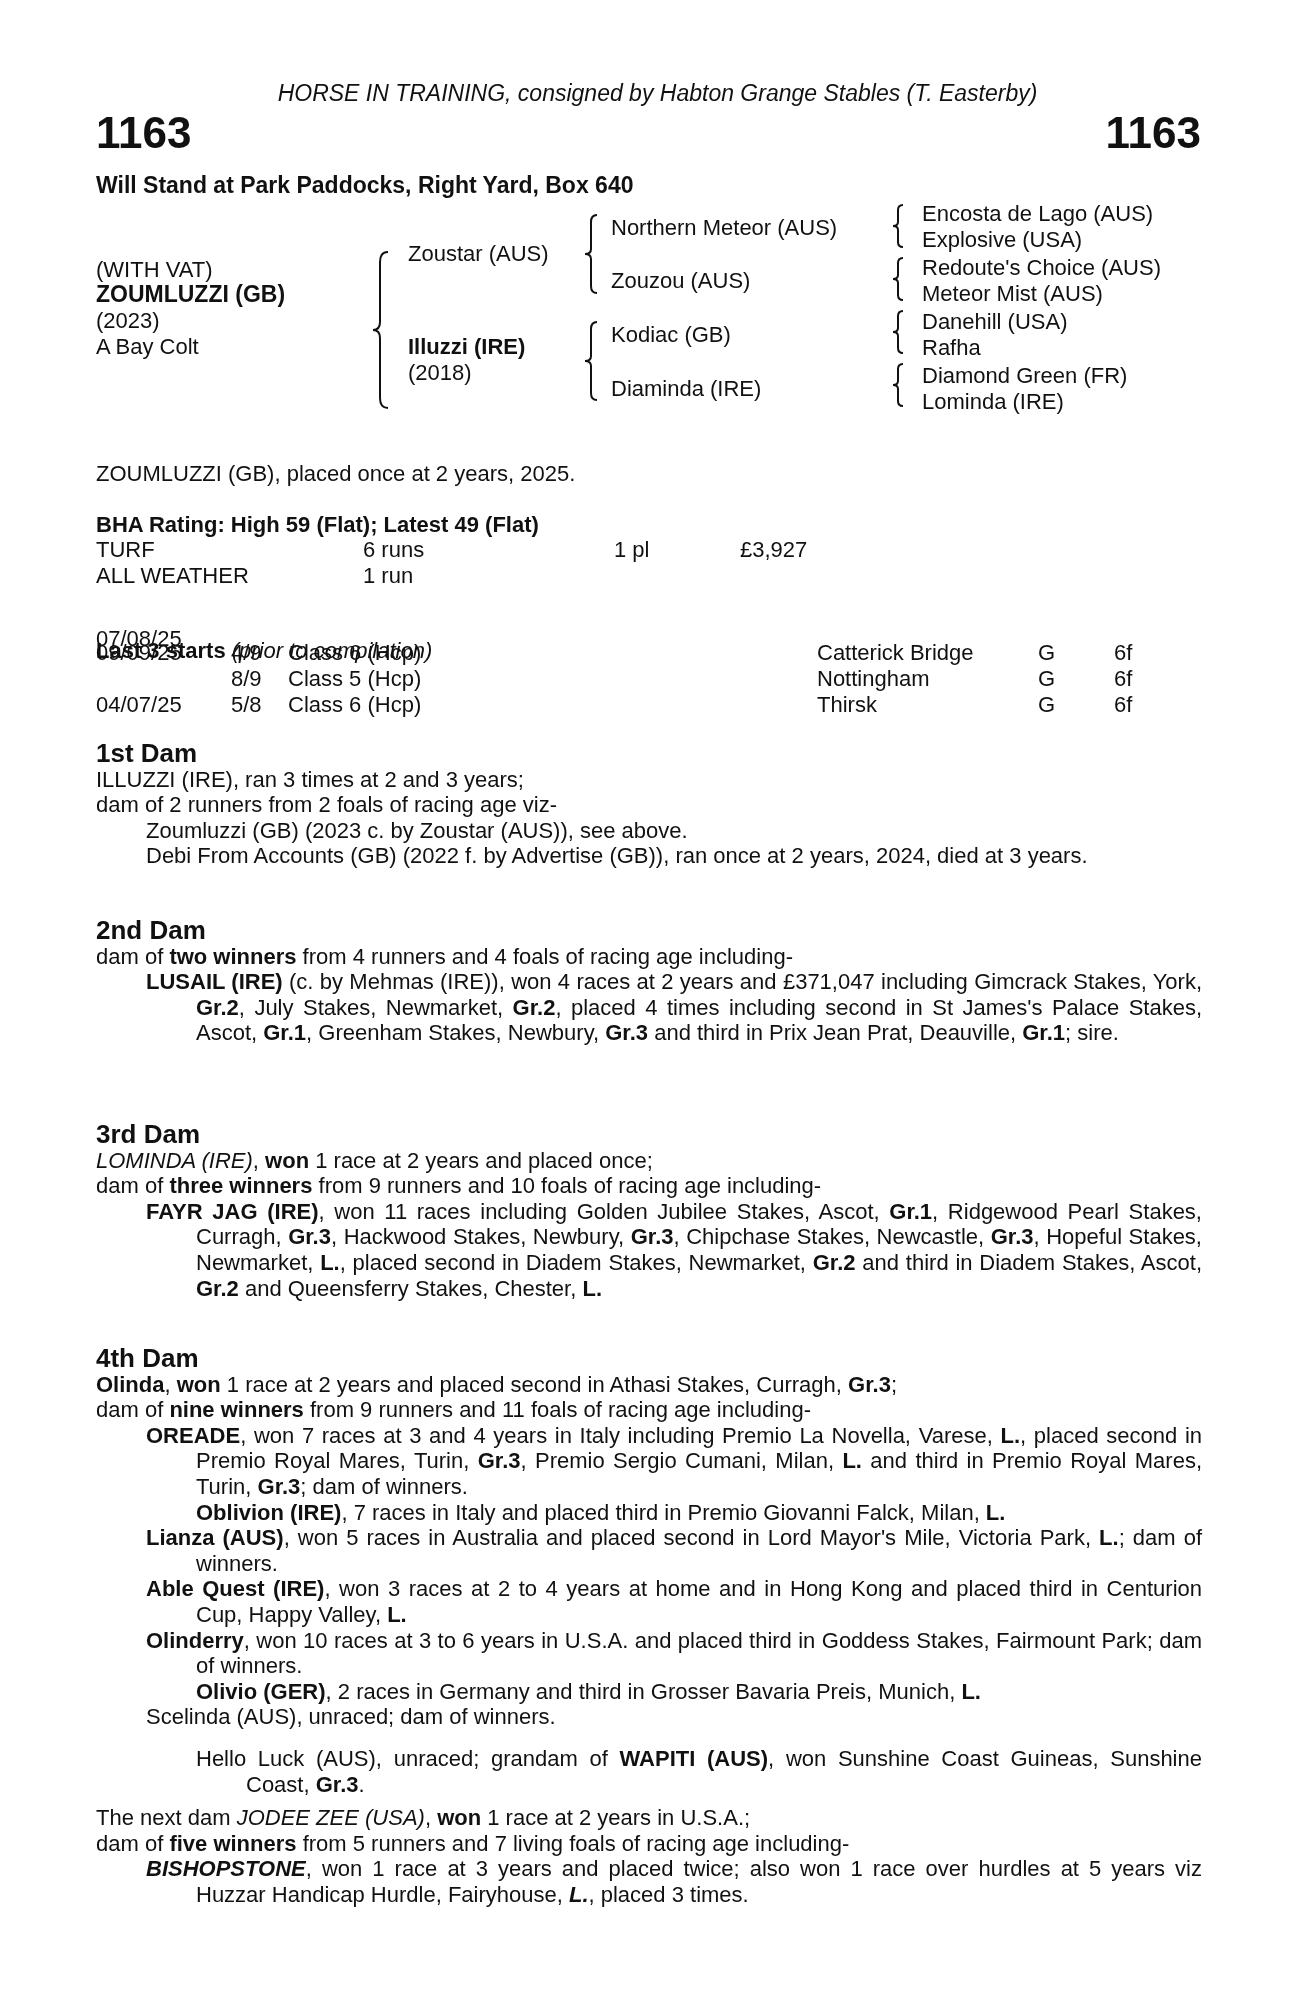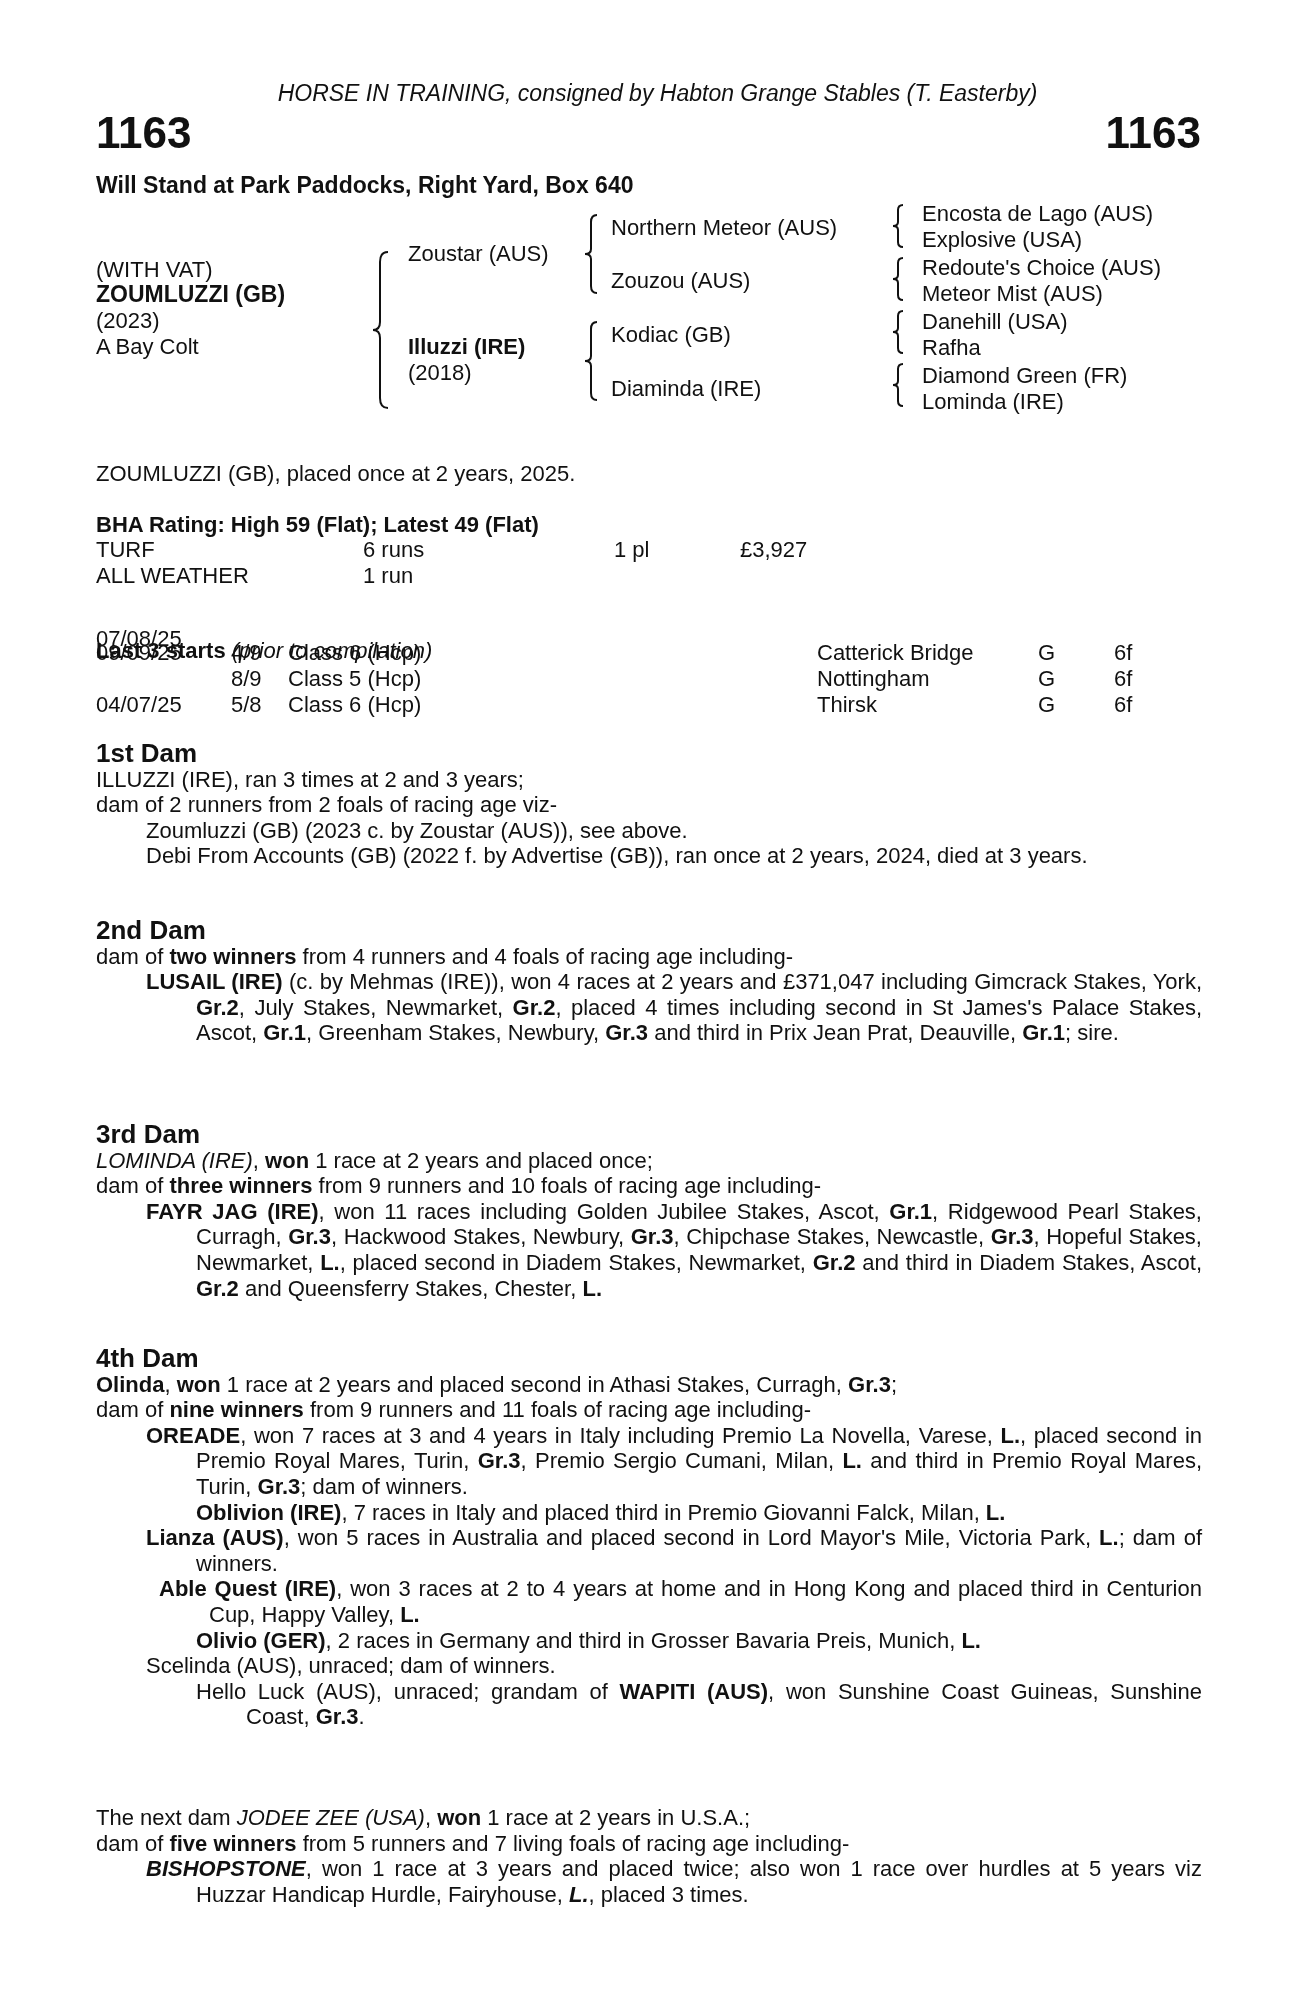--- a/index.html
+++ b/index.html
@@ -157,27 +157,28 @@
   <div class="sec-head">4th Dam</div>
   <div><span class="b">Olinda</span>, <span class="b">won</span><span> 1 race at 2 years and placed second in Athasi Stakes, Curragh, </span><span class="b">Gr.3</span><span>;</span></div>
   <div><span>dam of </span><span class="b">nine winners</span><span> from 9 runners and 11 foals of racing age including-</span></div>
 
   <div class="entry" style="margin-left:50px; padding-left:50px; text-indent:-50px;"><span class="b">OREADE</span><span>, won 7 races at 3 and 4 years in Italy including Premio La Novella, Varese, </span><span class="b">L.</span><span>, placed second in Premio Royal Mares, Turin, </span><span class="b">Gr.3</span><span>, Premio Sergio Cumani, Milan, </span><span class="b">L.</span><span> and third in Premio Royal Mares, Turin, </span><span class="b">Gr.3</span><span>; dam of winners.</span></div>
 
   <div class="entry" style="margin-left:100px;"><span class="b">Oblivion (IRE)</span><span>, 7 races in Italy and placed third in Premio Giovanni Falck, Milan, </span><span class="b">L.</span></div>
 
   <div class="entry" style="margin-left:50px; padding-left:50px; text-indent:-50px;"><span class="b">Lianza (AUS)</span><span>, won 5 races in Australia and placed second in Lord Mayor's Mile, Victoria Park, </span><span class="b">L.</span><span>; dam of winners.</span></div>
 
-  <div class="entry" style="margin-left:63px; padding-left:50px; text-indent:-50px;"><span class="b">Able Quest (IRE)</span><span>, won 3 races at 2 to 4 years at home and in Hong Kong and placed third in Centurion Cup, Happy Valley, </span><span class="b">L.</span></div>
+  <div class="entry" style="margin-left:50px; padding-left:50px; text-indent:-50px;"><span class="b">Able Quest (IRE)</span><span>, won 3 races at 2 to 4 years at home and in Hong Kong and placed third in Centurion Cup, Happy Valley, </span><span class="b">L.</span></div>
 
+  <div class="entry" style="margin-left:50px; padding-left:50px; text-indent:-50px;"><span class="b">Olinderry</span><span>, won 10 races at 3 to 6 years in U.S.A. and placed third in Goddess Stakes, Fairmount Park; dam of winners.</span></div>
 
   <div class="entry" style="margin-left:100px;"><span class="b">Olivio (GER)</span><span>, 2 races in Germany and third in Grosser Bavaria Preis, Munich, </span><span class="b">L.</span></div>
 
   <div style="margin-left:50px;">Scelinda (AUS), unraced; dam of winners.</div>
 
-  <div class="entry" style="margin-left:100px; padding-left:50px; text-indent:-50px;"><span>Hello Luck (AUS), unraced; grandam of </span><span class="b">WAPITI (AUS)</span><span>, won Sunshine Coast Guineas, Sunshine Coast, </span><span class="b">Gr.3</span><span>.</span></div>
+  <div class="entry" style="margin-left:100px; padding-left:50px; text-indent:-50px;margin-top:16px;"><span>Hello Luck (AUS), unraced; grandam of </span><span class="b">WAPITI (AUS)</span><span>, won Sunshine Coast Guineas, Sunshine Coast, </span><span class="b">Gr.3</span><span>.</span></div>
 </div>
 
 <div class="para" style="top:1805px;">
   <div><span>The next dam </span><span class="i">JODEE ZEE (USA)</span><span>, </span><span class="b">won</span><span> 1 race at 2 years in U.S.A.;</span></div>
   <div><span>dam of </span><span class="b">five winners</span><span> from 5 runners and 7 living foals of racing age including-</span></div>
   <div class="entry" style="margin-left:50px; padding-left:50px; text-indent:-50px;"><span class="b i">BISHOPSTONE</span><span>, won 1 race at 3 years and placed twice; also won 1 race over hurdles at 5 years viz Huzzar Handicap Hurdle, Fairyhouse, </span><span class="b i">L.</span><span>, placed 3 times.</span></div>
 </div>
 
 </body></html>

